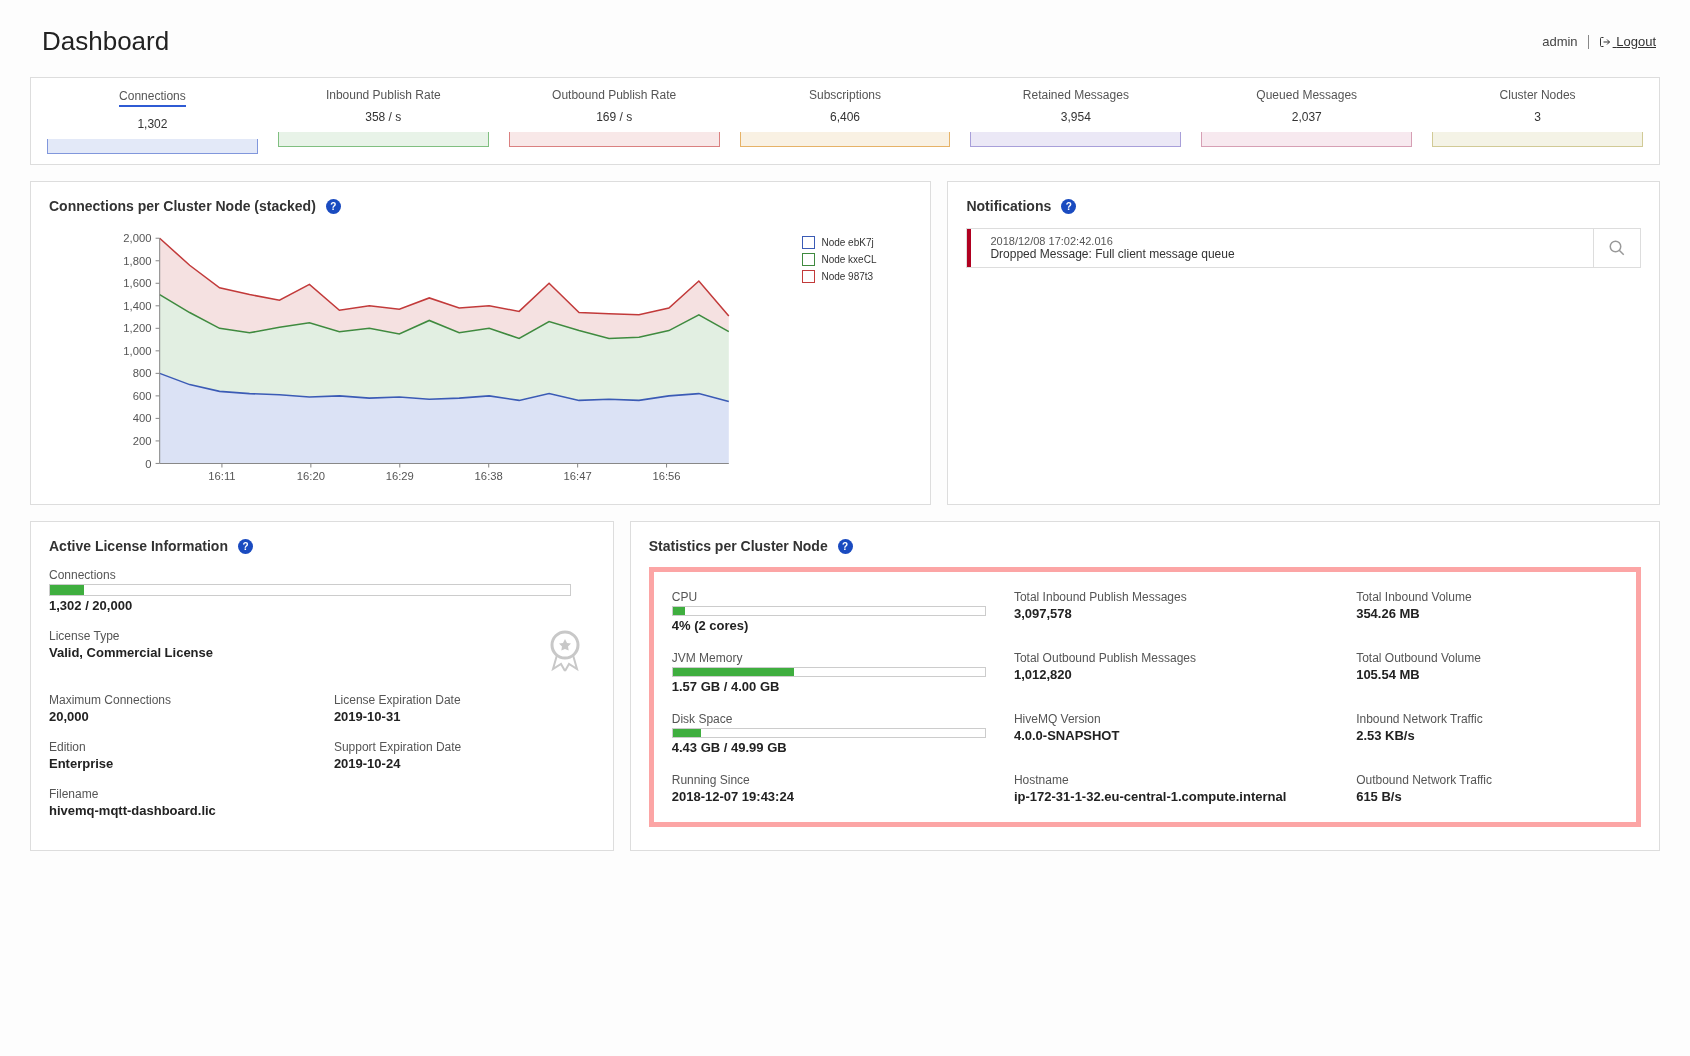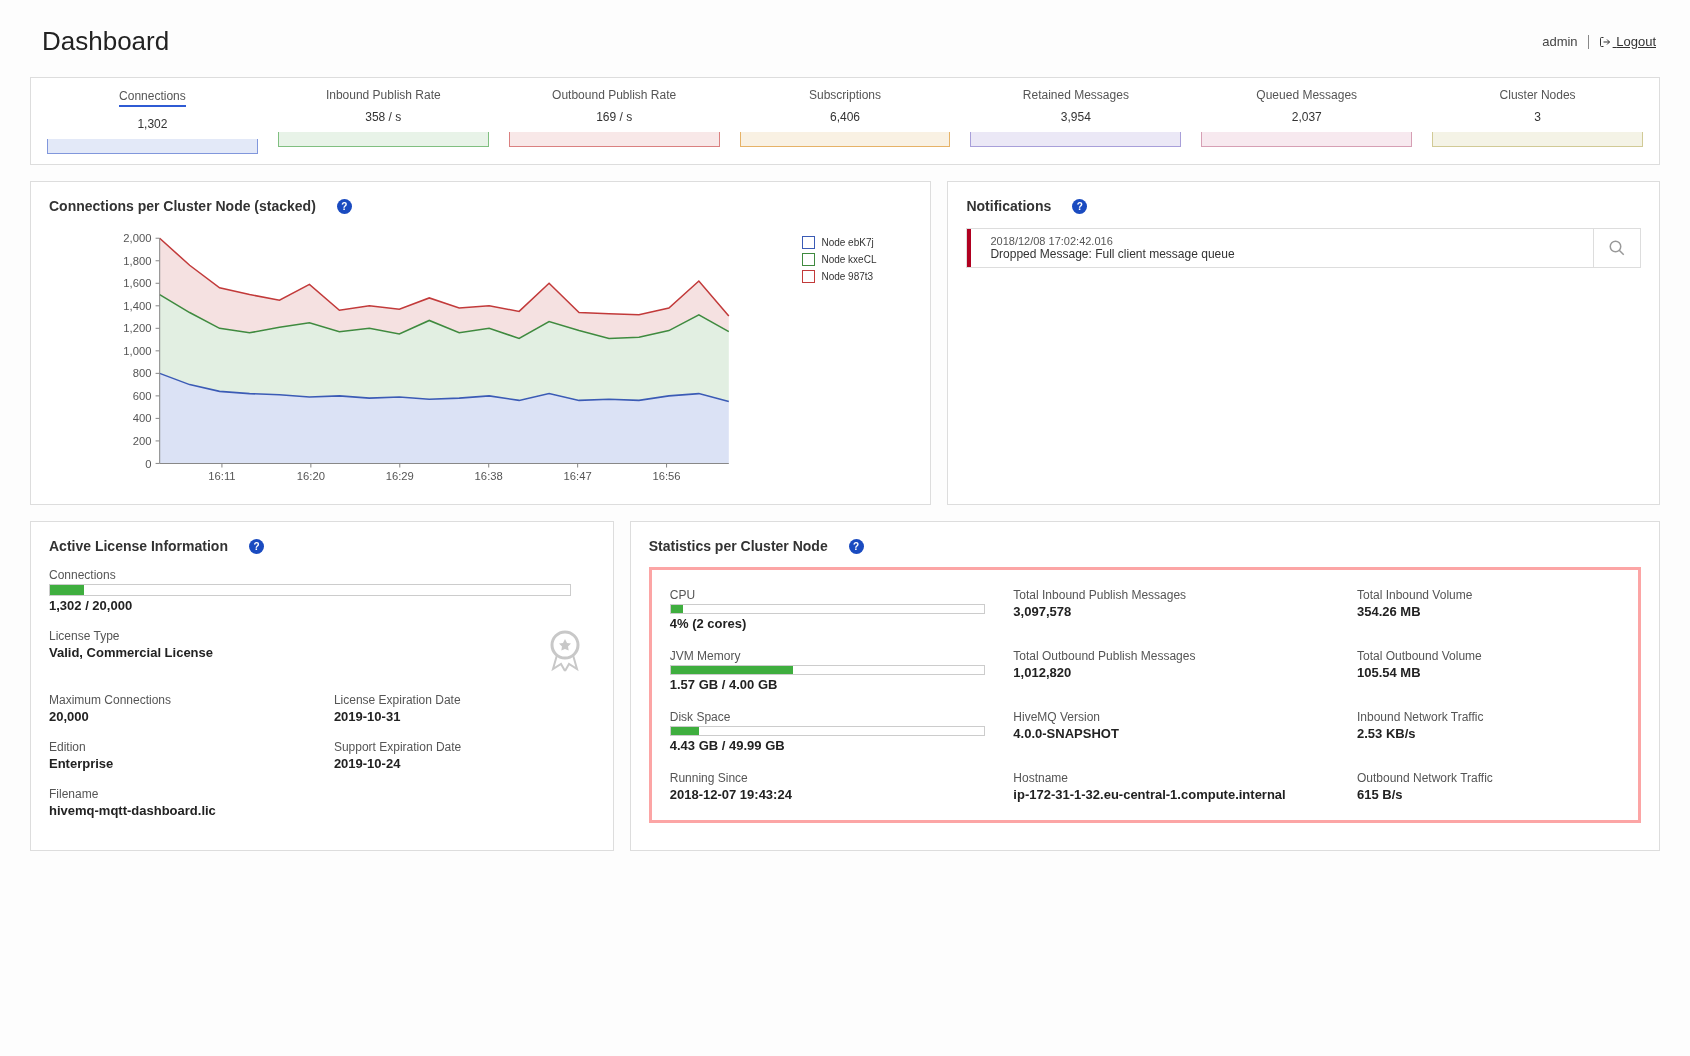--- a/index.html
+++ b/index.html
@@ -13,21 +13,21 @@
   .page{padding:0 30px 30px}
   .panel{border:1px solid #ddd;background:#fff}
   .stats-strip{display:flex;padding:10px 6px}
   .stat-tile{flex:1;text-align:center;padding:0 2px}
   .stat-label{font-size:12px;color:#555;margin-bottom:2px}
   .stat-tile.active .stat-label{border-bottom:2px solid #2f5bd4;display:inline-block;padding-bottom:2px}
   .stat-value{font-size:12px;color:#333;margin-top:8px;margin-bottom:8px}
   .spark{height:14px;border:1px solid;border-top:none;margin:0 8px;opacity:.85}
   .row{display:flex;gap:16px;margin-top:16px}
   .card{border:1px solid #ddd;background:#fff;padding:16px 18px}
-  .card-title{font-size:14px;font-weight:600;color:#333;margin:0 0 14px;display:flex;align-items:center;gap:21px}
+  .card-title{font-size:14px;font-weight:600;color:#333;margin:0 0 14px;display:flex;align-items:center;gap:10px}
   .help-ic{width:15px;height:15px;display:inline-flex;align-items:center;justify-content:center;border-radius:50%;background:#1a4bc0;color:#fff;font-size:10px;font-weight:700}
   .chart-wrap{display:flex}
   .chart-body{flex:1}
   .legend{font-size:10px;color:#333;padding:8px 0 0 8px;min-width:110px}
   .legend-row{display:flex;align-items:center;gap:6px;margin-bottom:4px}
   .legend-sq{width:11px;height:11px;border:1px solid;background:#fff}
   .notif{display:flex;border:1px solid #ddd}
   .notif-body{flex:1;border-left:4px solid #b00020;padding:6px 19px;font-size:12px}
   .notif-ts{font-size:11px;color:#555}
   .notif-act{width:46px;display:flex;align-items:center;justify-content:center;border-left:1px solid #ddd;color:#888}
@@ -35,21 +35,21 @@
   .lic-row{display:flex;gap:24px;margin-bottom:16px}
   .lic-cell{flex:1}
   .lic-lbl{font-size:12px;color:#555}
   .lic-val{font-size:13px;color:#222;font-weight:600;margin-top:2px}
   .bar{height:10px;border:1px solid #ccc;margin-top:2px;position:relative;background:#fff}
   .bar>span{display:block;height:100%;background:#3fae3f}
   .badge-ic{color:#bbb}
   .tabs{display:flex}
   .tab{padding:10px 28px;border:1px solid #ddd;border-bottom:none;background:#fafafa;font-size:13px;color:#555;cursor:pointer;margin-right:-1px}
   .tab.active{background:#fff;color:#222;position:relative;z-index:2}
-  .tab-body{border:3px solid #fca5a5;padding:18px;margin-top:-1px}
+  .tab-body{border:5px solid #fca5a5;padding:18px;margin-top:-1px}
   .stats-grid{display:grid;grid-template-columns:1.2fr 1.2fr 1fr;gap:18px 28px}
   .sg-lbl{font-size:12px;color:#555}
   .sg-val{font-size:13px;font-weight:600;color:#222;margin-top:2px}
   .mini-bar{height:8px;border:1px solid #ccc;background:#fff;margin-top:2px}
   .mini-bar>span{display:block;height:100%;background:#3fae3f}
   svg{display:block}
 </style>
 </head>
 <body>
 

